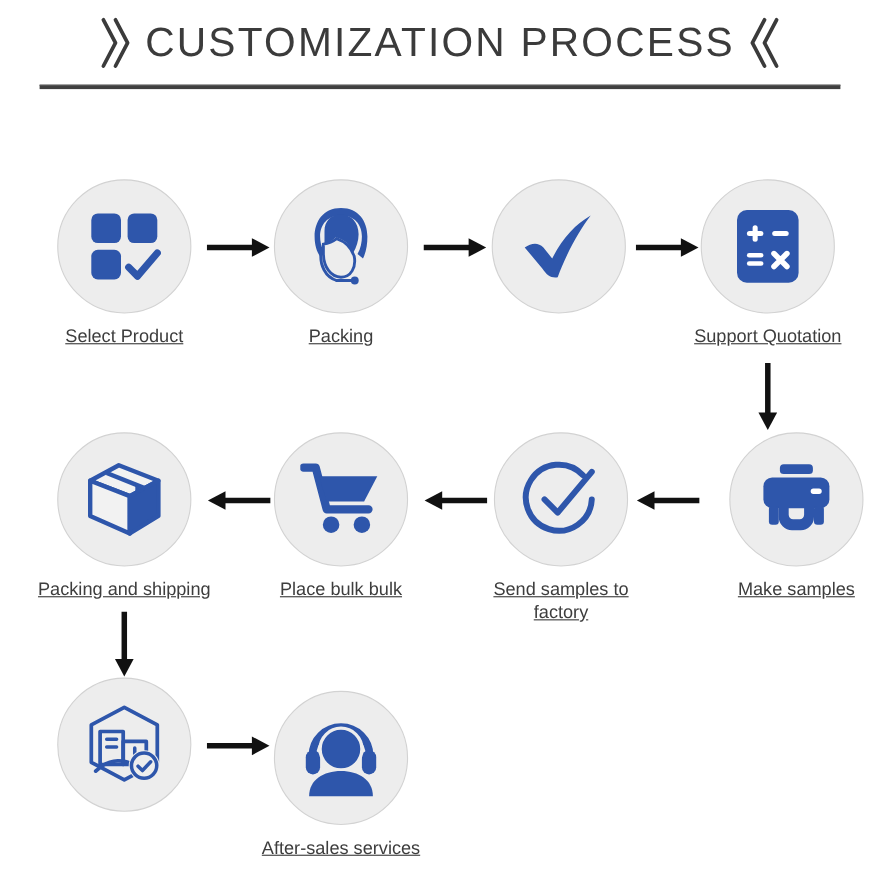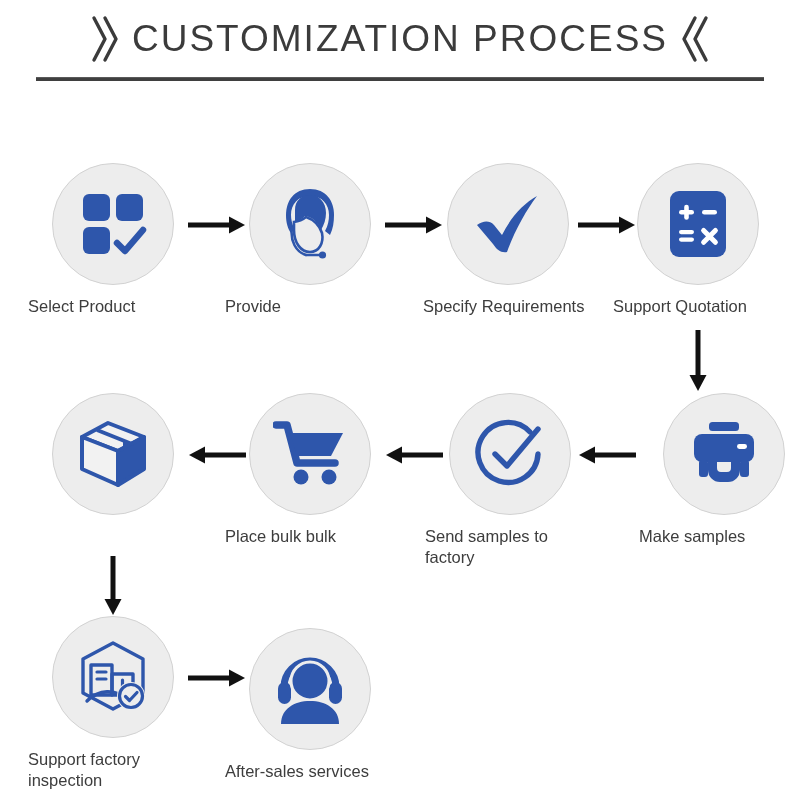--- a/index.html
+++ b/index.html
@@ -36,20 +36,22 @@
     position:absolute;left:36px;top:77px;width:728px;height:4px;
     background:#3f3f3f;
     border-top:1px solid #5a5a5a;
     box-sizing:border-box;
   }
 
   
   .node{
     position:absolute;
     width:170px;
+    text-align:center;
+    text-decoration:underline;
   }
   .circle{
     width:122px;height:122px;border-radius:50%;
     background:#ededed;
     border:1px solid #d2d2d2;
     margin:0 auto;
     display:flex;align-items:center;justify-content:center;
     box-sizing:border-box;
   }
   .circle svg{display:block;}
@@ -108,31 +110,30 @@
 
       <svg width="76" height="76" viewBox="0 0 76 76" aria-hidden="true">
         <path d="M38 3 C22 3 14 15 14 29 C14 37 16 43 19 47 L22 42 C20 38 19 33 19 29 C19 18 26 10 38 10 C50 10 57 18 57 29 C57 34 56 40 53 45 L58 49 C61 43 62 36 62 29 C62 15 54 3 38 3 Z" fill="#2E56AB"></path>
         <path d="M23 24 C23 15 29 9 38 9 C47 9 54 16 54 27 C54 33 52 39 49 44 C46 36 40 31 33 30 C30 33 27 35 23 36 Z" fill="#2E56AB"></path>
         <path d="M22 36 C22 36 29 35 34 31 C40 33 47 38 50 47 C52 57 47 66 38 66 C29 66 22 57 22 44 Z" fill="none" stroke="#2E56AB" stroke-width="2.6"></path>
         <path d="M20 42 C18 55 24 66 34 69" fill="none" stroke="#2E56AB" stroke-width="2.6" stroke-linecap="round"></path>
         <path d="M34 69 L49 69" fill="none" stroke="#2E56AB" stroke-width="2.6" stroke-linecap="round"></path>
         <circle cx="50.5" cy="69" r="3.6" fill="#2E56AB"></circle>
       </svg>
     </div>
-    <div class="label">Provide</div>
+    <div class="label">Packing</div>
   </div>
 
   <div class="node" style="left:423px;top:163px;">
     <div class="circle">
 
       <svg width="74" height="74" viewBox="0 0 74 74" aria-hidden="true">
         <path d="M6 38 C12 34 18 33 23 38 L31 48 C40 30 52 17 66 9 C56 22 44 43 36 65 C30 66 26 63 22 57 Z" fill="#2E56AB"></path>
       </svg>
     </div>
-    <div class="label">Specify Requirements</div>
   </div>
 
   <div class="node" style="left:613px;top:163px;">
     <div class="circle">
 
       <svg width="66" height="72" viewBox="0 0 66 72" aria-hidden="true">
         <rect x="5" y="3" width="56" height="66" rx="9" fill="#2E56AB"></rect>
         <rect x="14" y="22" width="15" height="4.6" rx="2.3" fill="#ffffff"></rect>
         <rect x="19.2" y="16.8" width="4.6" height="15" rx="2.3" fill="#ffffff"></rect>
         <rect x="37" y="22" width="15" height="4.6" rx="2.3" fill="#ffffff"></rect>
@@ -174,20 +175,21 @@
     <div class="circle">
 
       <svg width="74" height="74" viewBox="0 0 74 74" aria-hidden="true">
         <path d="M6 20 L32 6 L68 20 L42 34 Z" fill="#f2f2f2" stroke="#2E56AB" stroke-width="4" stroke-linejoin="round"></path>
         <path d="M6 20 L6 52 L42 68 L42 34 Z" fill="#f2f2f2" stroke="#2E56AB" stroke-width="4" stroke-linejoin="round"></path>
         <path d="M42 34 L68 20 L68 52 L42 68 Z" fill="#2E56AB" stroke="#2E56AB" stroke-width="4" stroke-linejoin="round"></path>
         <path d="M21 13 L56 27" fill="none" stroke="#2E56AB" stroke-width="4" stroke-linejoin="round"></path>
         <path d="M49 23 L49 31" fill="none" stroke="#2E56AB" stroke-width="4"></path>
       </svg>
     </div>
+    <div class="label">Packing and shipping</div>
   </div>
 
   <div class="node" style="left:225px;top:393px;">
     <div class="circle">
 
       <svg width="74" height="70" viewBox="0 0 74 70" aria-hidden="true">
         <path d="M3 6 L14 6 L24 44 L62 44" fill="none" stroke="#2E56AB" stroke-width="7.5" stroke-linecap="round" stroke-linejoin="round"></path>
         <path d="M17 14 L70 14 L58 37 L24 37 Z" fill="#2E56AB"></path>
         <circle cx="28" cy="58" r="7.5" fill="#2E56AB"></circle>
         <circle cx="56" cy="58" r="7.5" fill="#2E56AB"></circle>
@@ -256,22 +258,20 @@
         <path d="M16 26 L37 26 L37 56 L16 56 Z" fill="none" stroke="#2E56AB" stroke-width="3.4" stroke-linejoin="round"></path>
         <path d="M37 35 L58 35 L58 56 L37 56 Z" fill="none" stroke="#2E56AB" stroke-width="3.4" stroke-linejoin="round"></path>
         <path d="M22 33 L31 33 M22 40 L31 40" stroke="#2E56AB" stroke-width="3.2" stroke-linecap="round"></path>
         <path d="M47.5 41 L47.5 50" stroke="#2E56AB" stroke-width="3.2" stroke-linecap="round"></path>
         <path d="M12 62 C24 50 40 50 52 60" fill="none" stroke="#2E56AB" stroke-width="3.4" stroke-linecap="round"></path>
         <circle cx="56" cy="57" r="14" fill="#ededed"></circle>
         <circle cx="56" cy="57" r="11.5" fill="none" stroke="#2E56AB" stroke-width="3.2"></circle>
         <path d="M50.5 57.5 L54.5 61.5 L62 53.5" fill="none" stroke="#2E56AB" stroke-width="3.2" stroke-linecap="round" stroke-linejoin="round"></path>
       </svg>
     </div>
-    <div class="label">Support factory
-inspection</div>
   </div>
 
   <div class="node" style="left:225px;top:628px;">
     <div class="circle">
 
       <svg width="74" height="70" viewBox="0 0 74 70" aria-hidden="true">
         <path d="M11 33 A26 26 0 0 1 63 33" fill="none" stroke="#2E56AB" stroke-width="7"></path>
         <rect x="5" y="28" width="13" height="22" rx="6.5" fill="#2E56AB"></rect>
         <rect x="56" y="28" width="13" height="22" rx="6.5" fill="#2E56AB"></rect>
         <circle cx="37" cy="27" r="19" fill="#2E56AB" stroke="#ededed" stroke-width="3"></circle>

